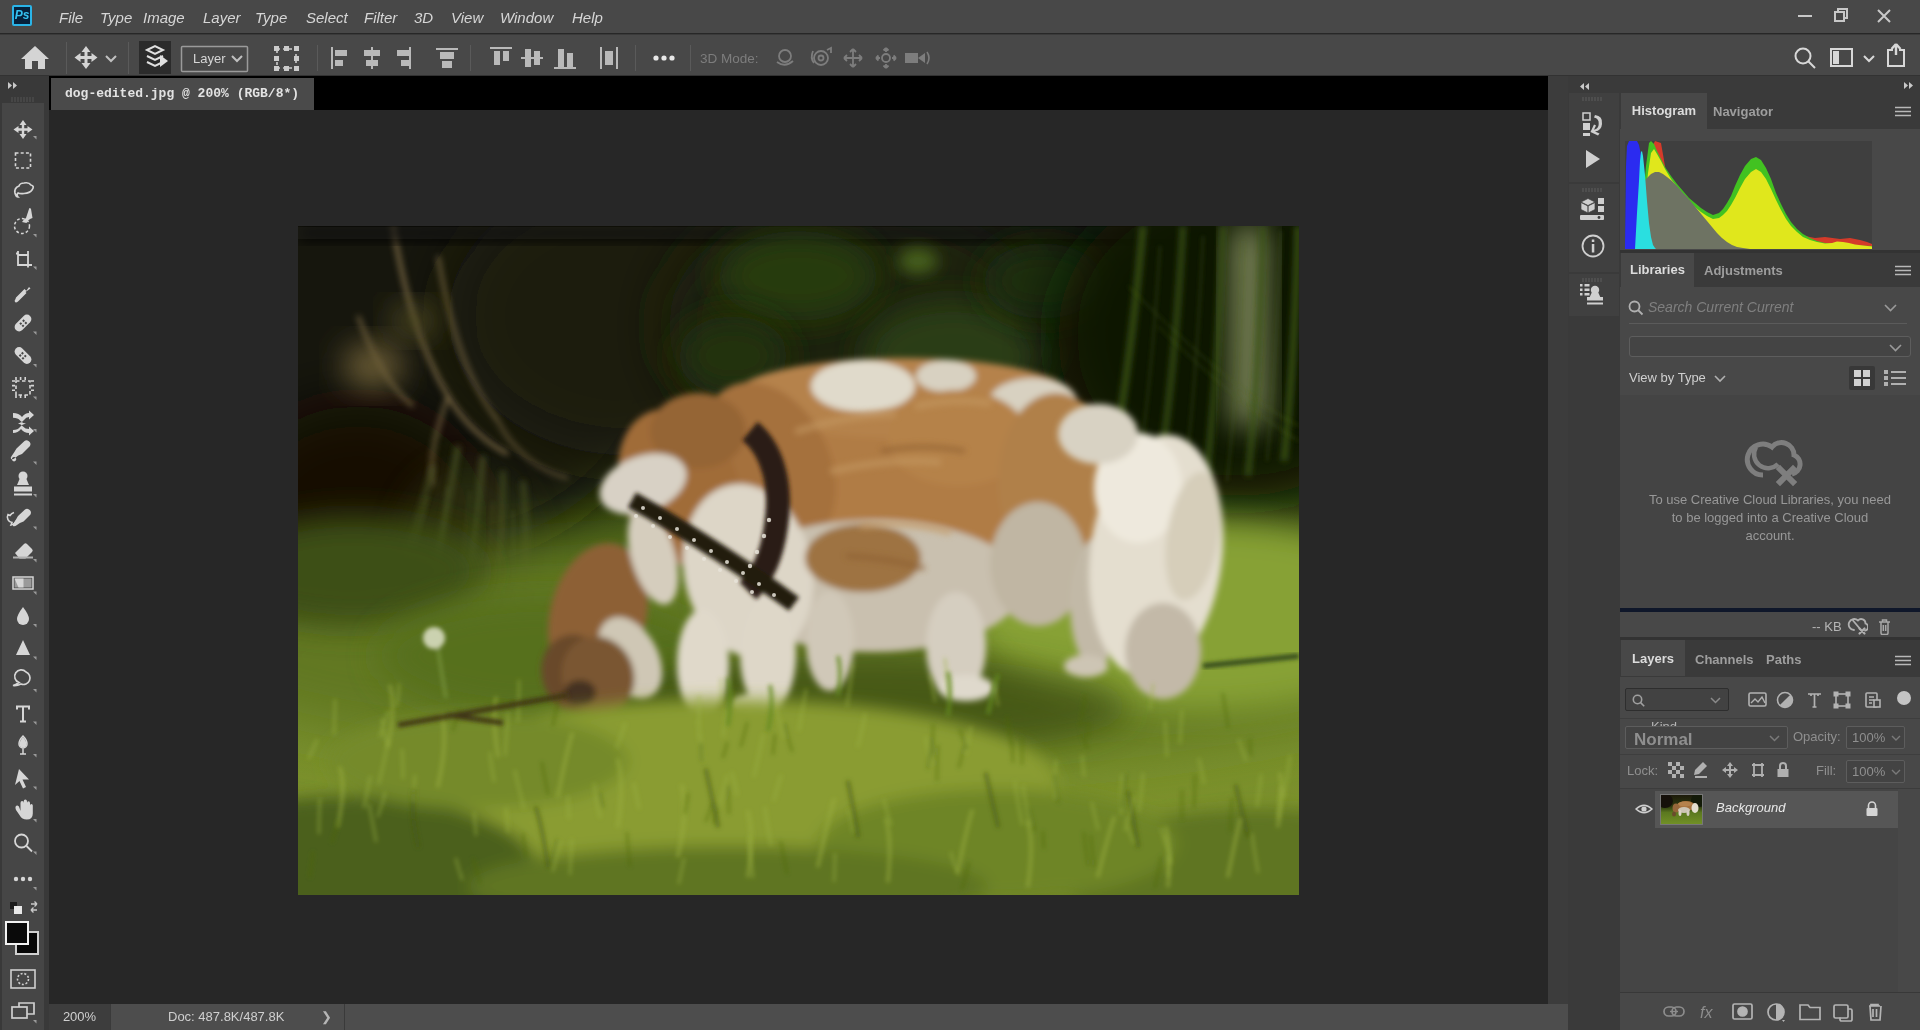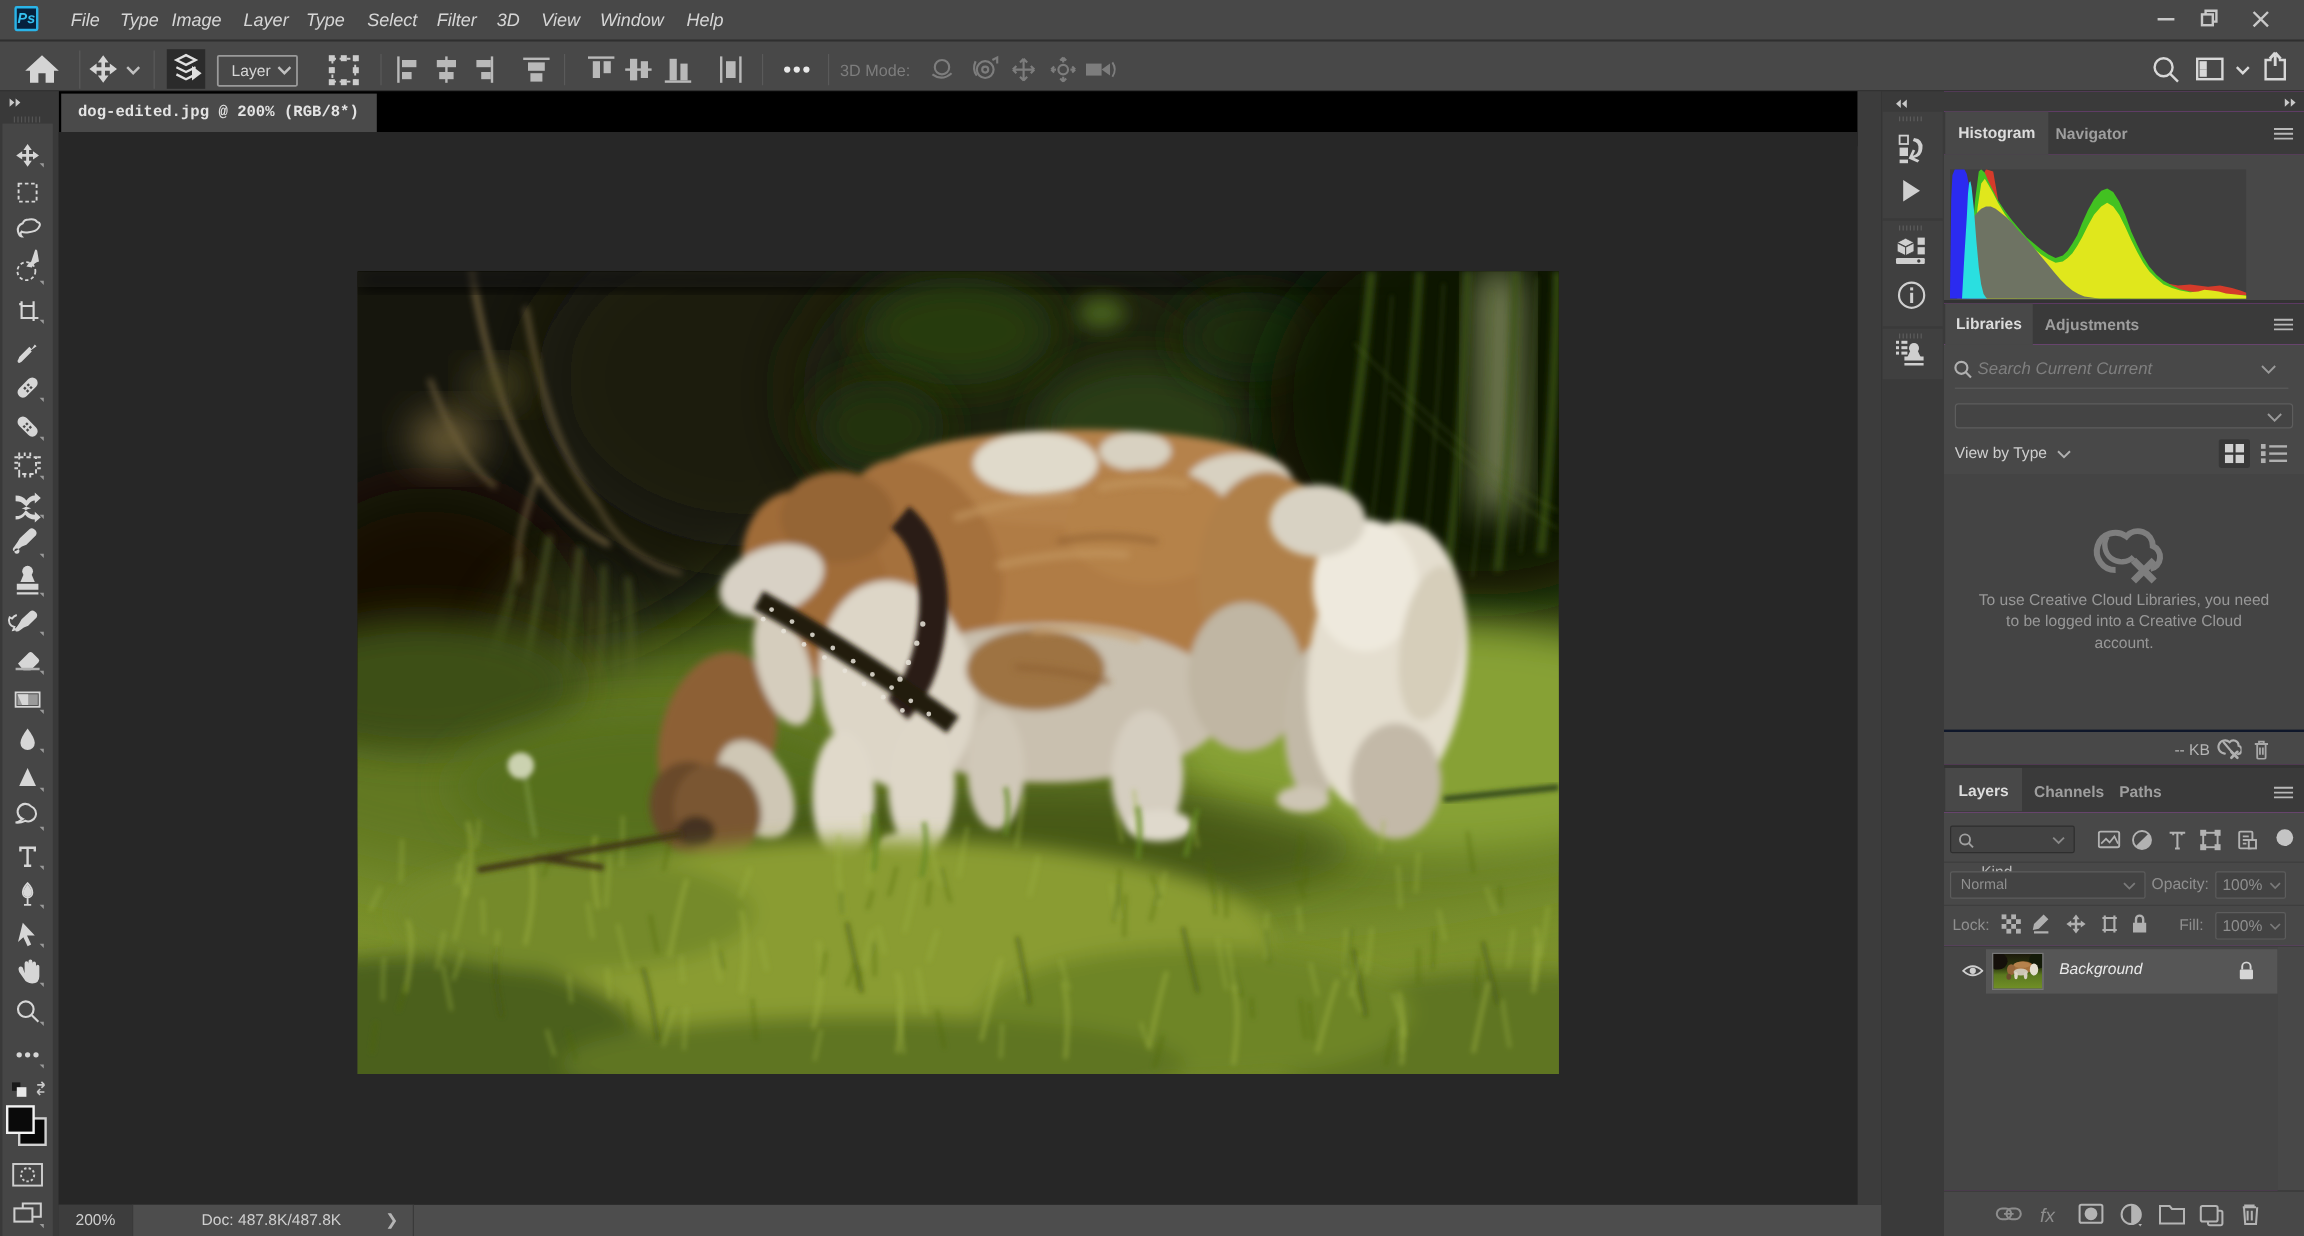--- a/index.html
+++ b/index.html
@@ -580,21 +580,21 @@
         <g stroke="#7e7e7e" stroke-width="5" fill="none">
           <path d="M27 42 a15.5 15.5 0 1 1 9 -28 a12.5 12.5 0 0 1 22 8 a10 10 0 0 1 -2 19"></path>
           <path d="M20 14 a14 14 0 0 0 22 17" stroke-width="4.5"></path>
         </g>
         <g stroke="#7e7e7e" stroke-width="6" stroke-linecap="square">
           <path d="M44 36 l13 13 M57 36 l-13 13"></path>
         </g>
       </svg>
       <div style="position:absolute;left:0;top:96px;width:300px;text-align:center;font-size:13px;line-height:18px;color:#989898;">To use Creative Cloud Libraries, you need<br>to be logged into a Creative Cloud<br>account.</div>
     </div>
-    <div style="position:absolute;left:0;top:321px;width:300px;height:29px;background:#484848;border-top:2px solid #0f172a;">
+    <div style="position:absolute;left:0;top:321px;width:300px;height:29px;background:#484848;border-top:4px solid #0f172a;">
       <div style="position:absolute;left:192px;top:7px;font-size:13px;color:#b5b5b5;">-- KB</div>
       <svg style="position:absolute;left:226px;top:4px;" width="22" height="20" viewBox="0 0 22 20">
         <g stroke="#b0b0b0" stroke-width="1.8" fill="none" stroke-linecap="round">
           <path d="M8 14 a5.5 5.5 0 1 1 4 -9.5 a4.3 4.3 0 0 1 7.5 3 a3.6 3.6 0 0 1 -.5 7"></path>
           <path d="M7 4.5 l8 9.5"></path>
           <path d="M13.5 12.5 l5 5 M18.5 12.5 l-5 5" stroke-width="2.2"></path>
         </g>
       </svg>
       <svg style="position:absolute;left:257px;top:6px;" width="15" height="17">
           <g stroke="#a8a8a8" stroke-width="1.5" fill="none">
@@ -641,21 +641,21 @@
             <rect x="97.5" y="1.5" width="5" height="5"></rect>
             <rect x="85.5" y="13.5" width="5" height="5"></rect>
             <rect x="97.5" y="13.5" width="5" height="5"></rect>
           </g>
         <rect x="118" y="3" width="11" height="14" rx="1"></rect>
           <path d="M121 7 h5 M121 10 h5 M121 13 h3"></path>
           <rect x="126" y="10" width="6" height="7" fill="#464646" stroke="#b2b2b2"></rect>
       </g>
       <circle cx="156" cy="8" r="7" fill="#c4c4c4"></circle>
     </svg>
-    <div style="position:absolute;left:5px;top:49px;width:163px;height:23px;border:1px solid #5d5d5d;border-radius:2px;color:#8f8f8f;font-size:12px;background:#434343;">
+    <div style="position:absolute;left:5px;top:49px;width:163px;height:23px;border:1px solid #5d5d5d;border-radius:2px;color:#8f8f8f;font-size:17px;background:#434343;font-weight:bold;">
       <span style="position:absolute;left:8px;top:3px;">Normal</span>
       <svg style="position:absolute;right:7px;top:8px;" width="11" height="7">
           <path d="M1 1 l4.5 4.5 L10 1" stroke="#7a7a7a" stroke-width="1.5" fill="none"></path>
         </svg>
     </div>
     <div style="position:absolute;left:173px;top:52px;font-size:13px;color:#8f8f8f;">Opacity:</div>
     <div style="position:absolute;left:226px;top:49px;width:59px;height:23px;border:1px solid #5d5d5d;border-radius:2px;color:#8f8f8f;font-size:13px;background:#434343;">
       <span style="position:absolute;left:5px;top:3px;">100%</span>
       <svg style="position:absolute;right:3px;top:8px;" width="10" height="7">
           <path d="M1 1 l4 4 L9 1" stroke="#7a7a7a" stroke-width="1.4" fill="none"></path>

